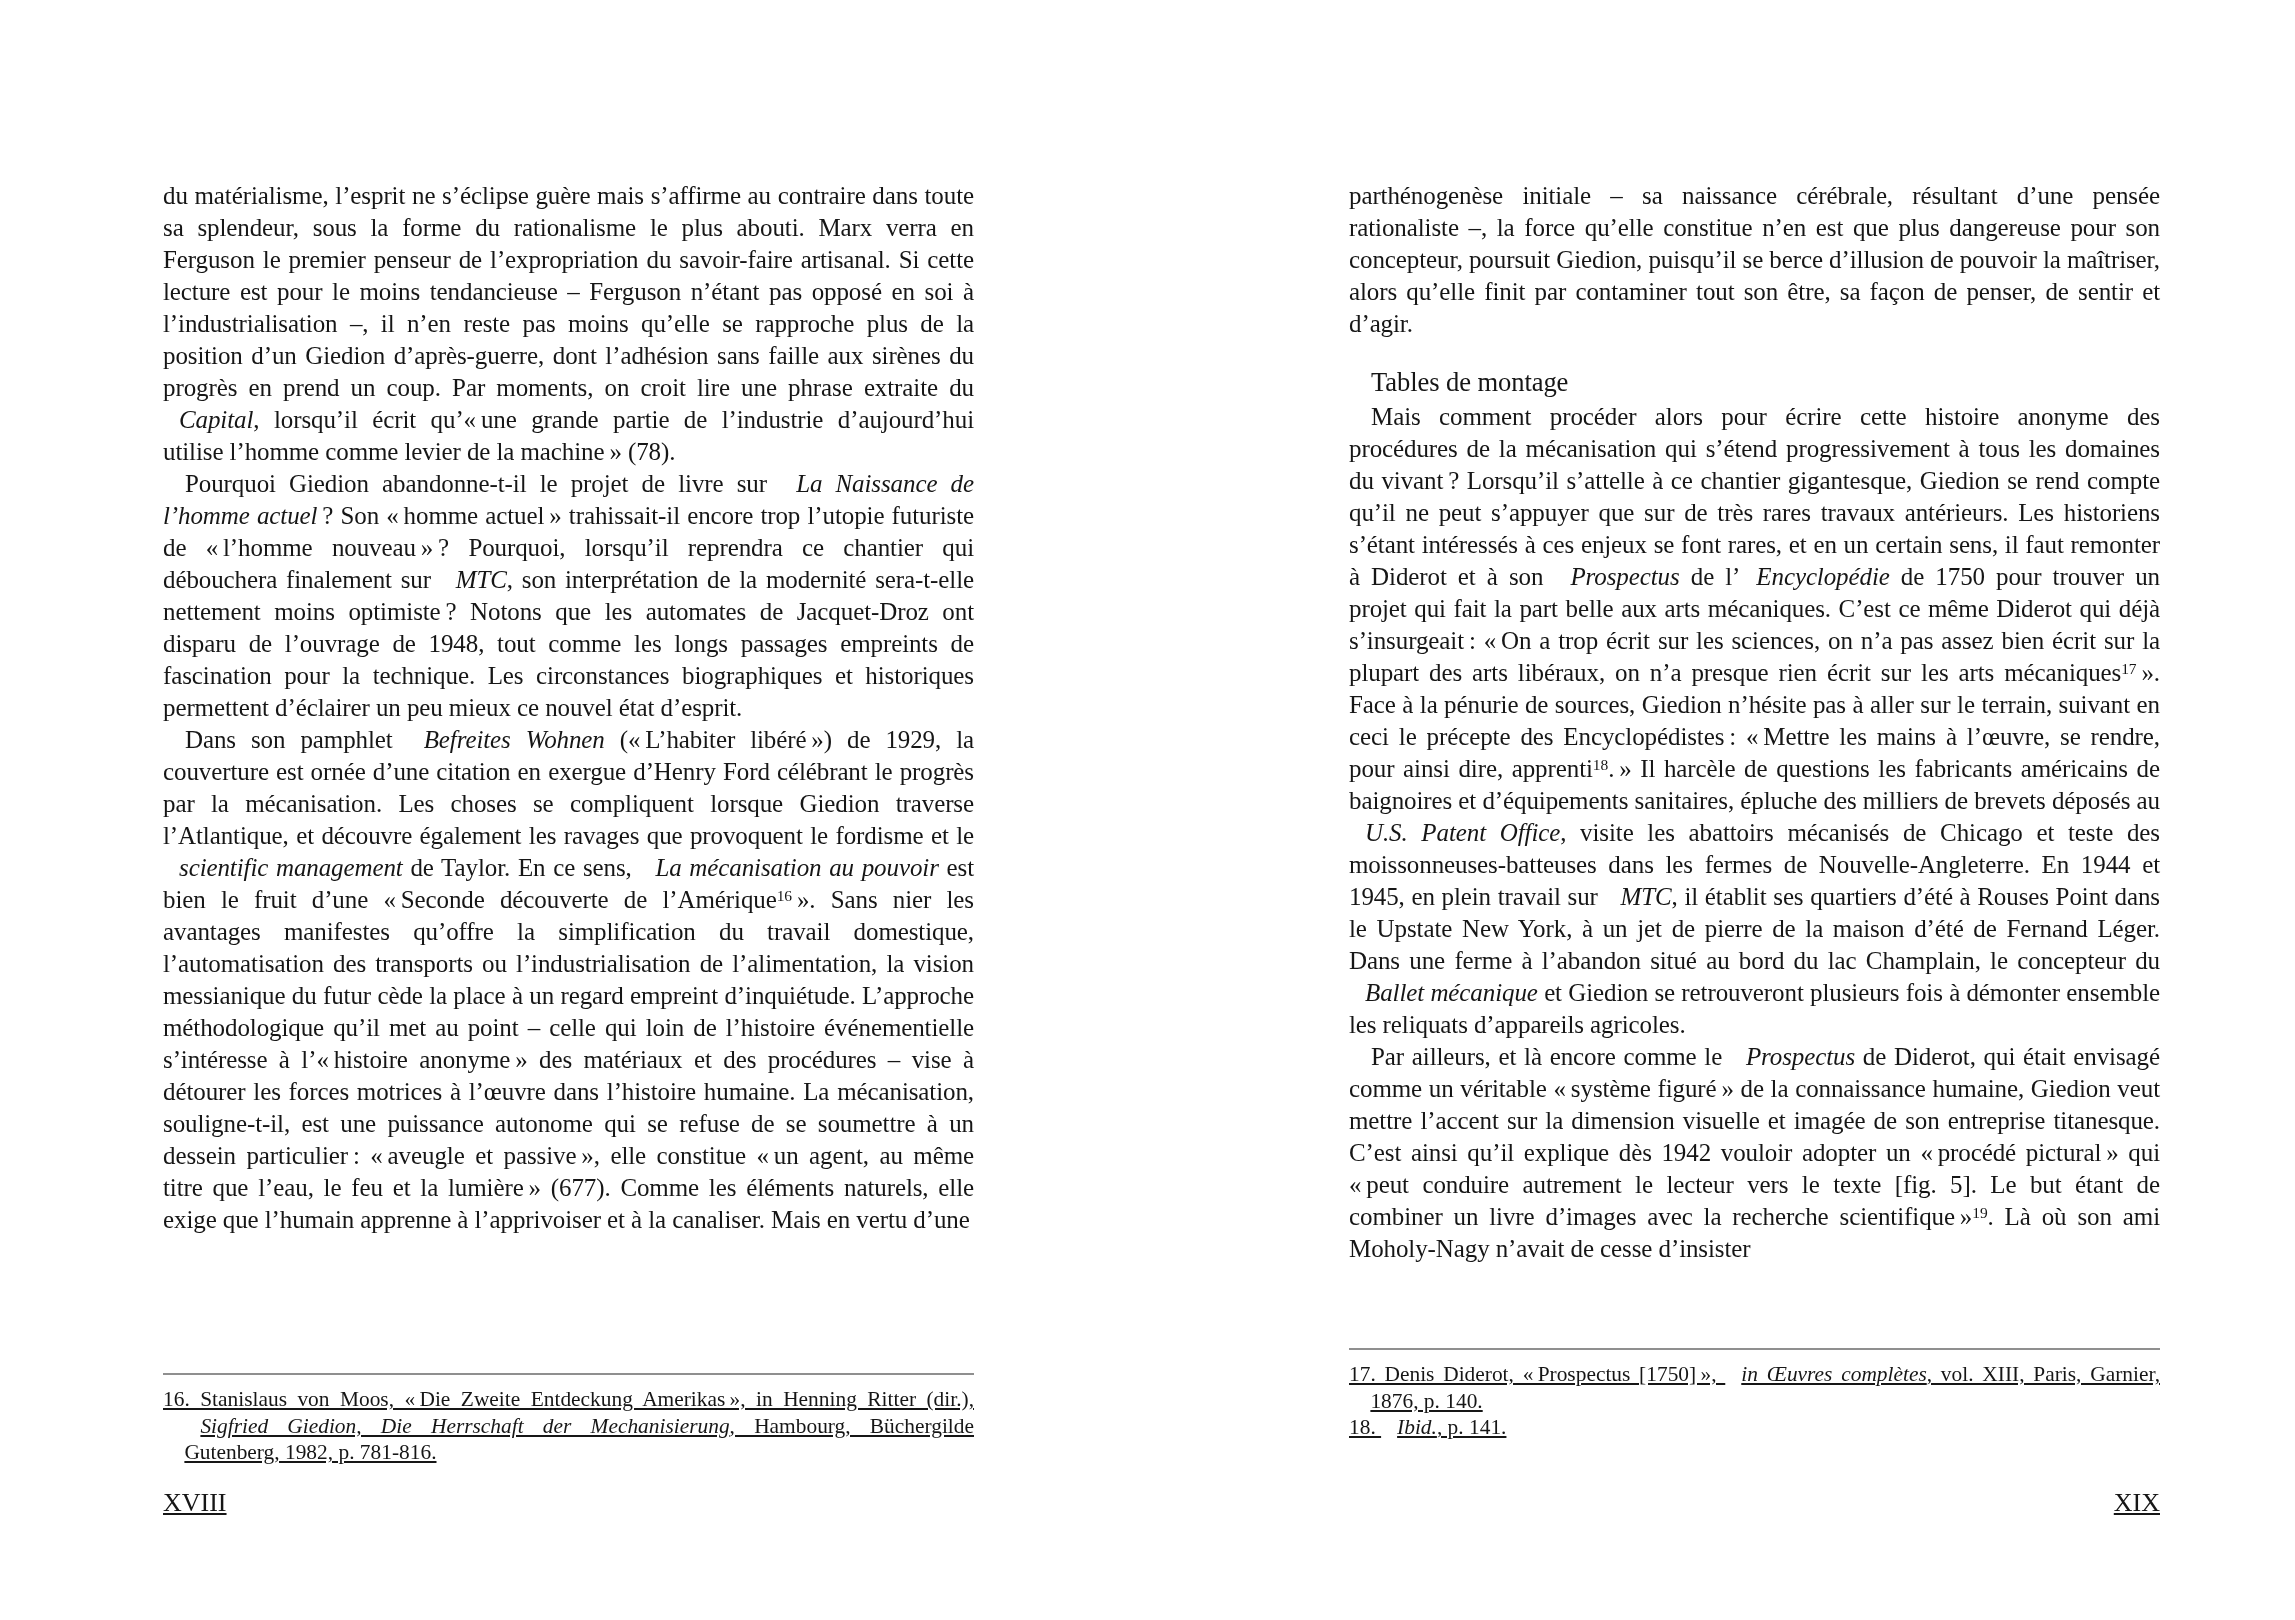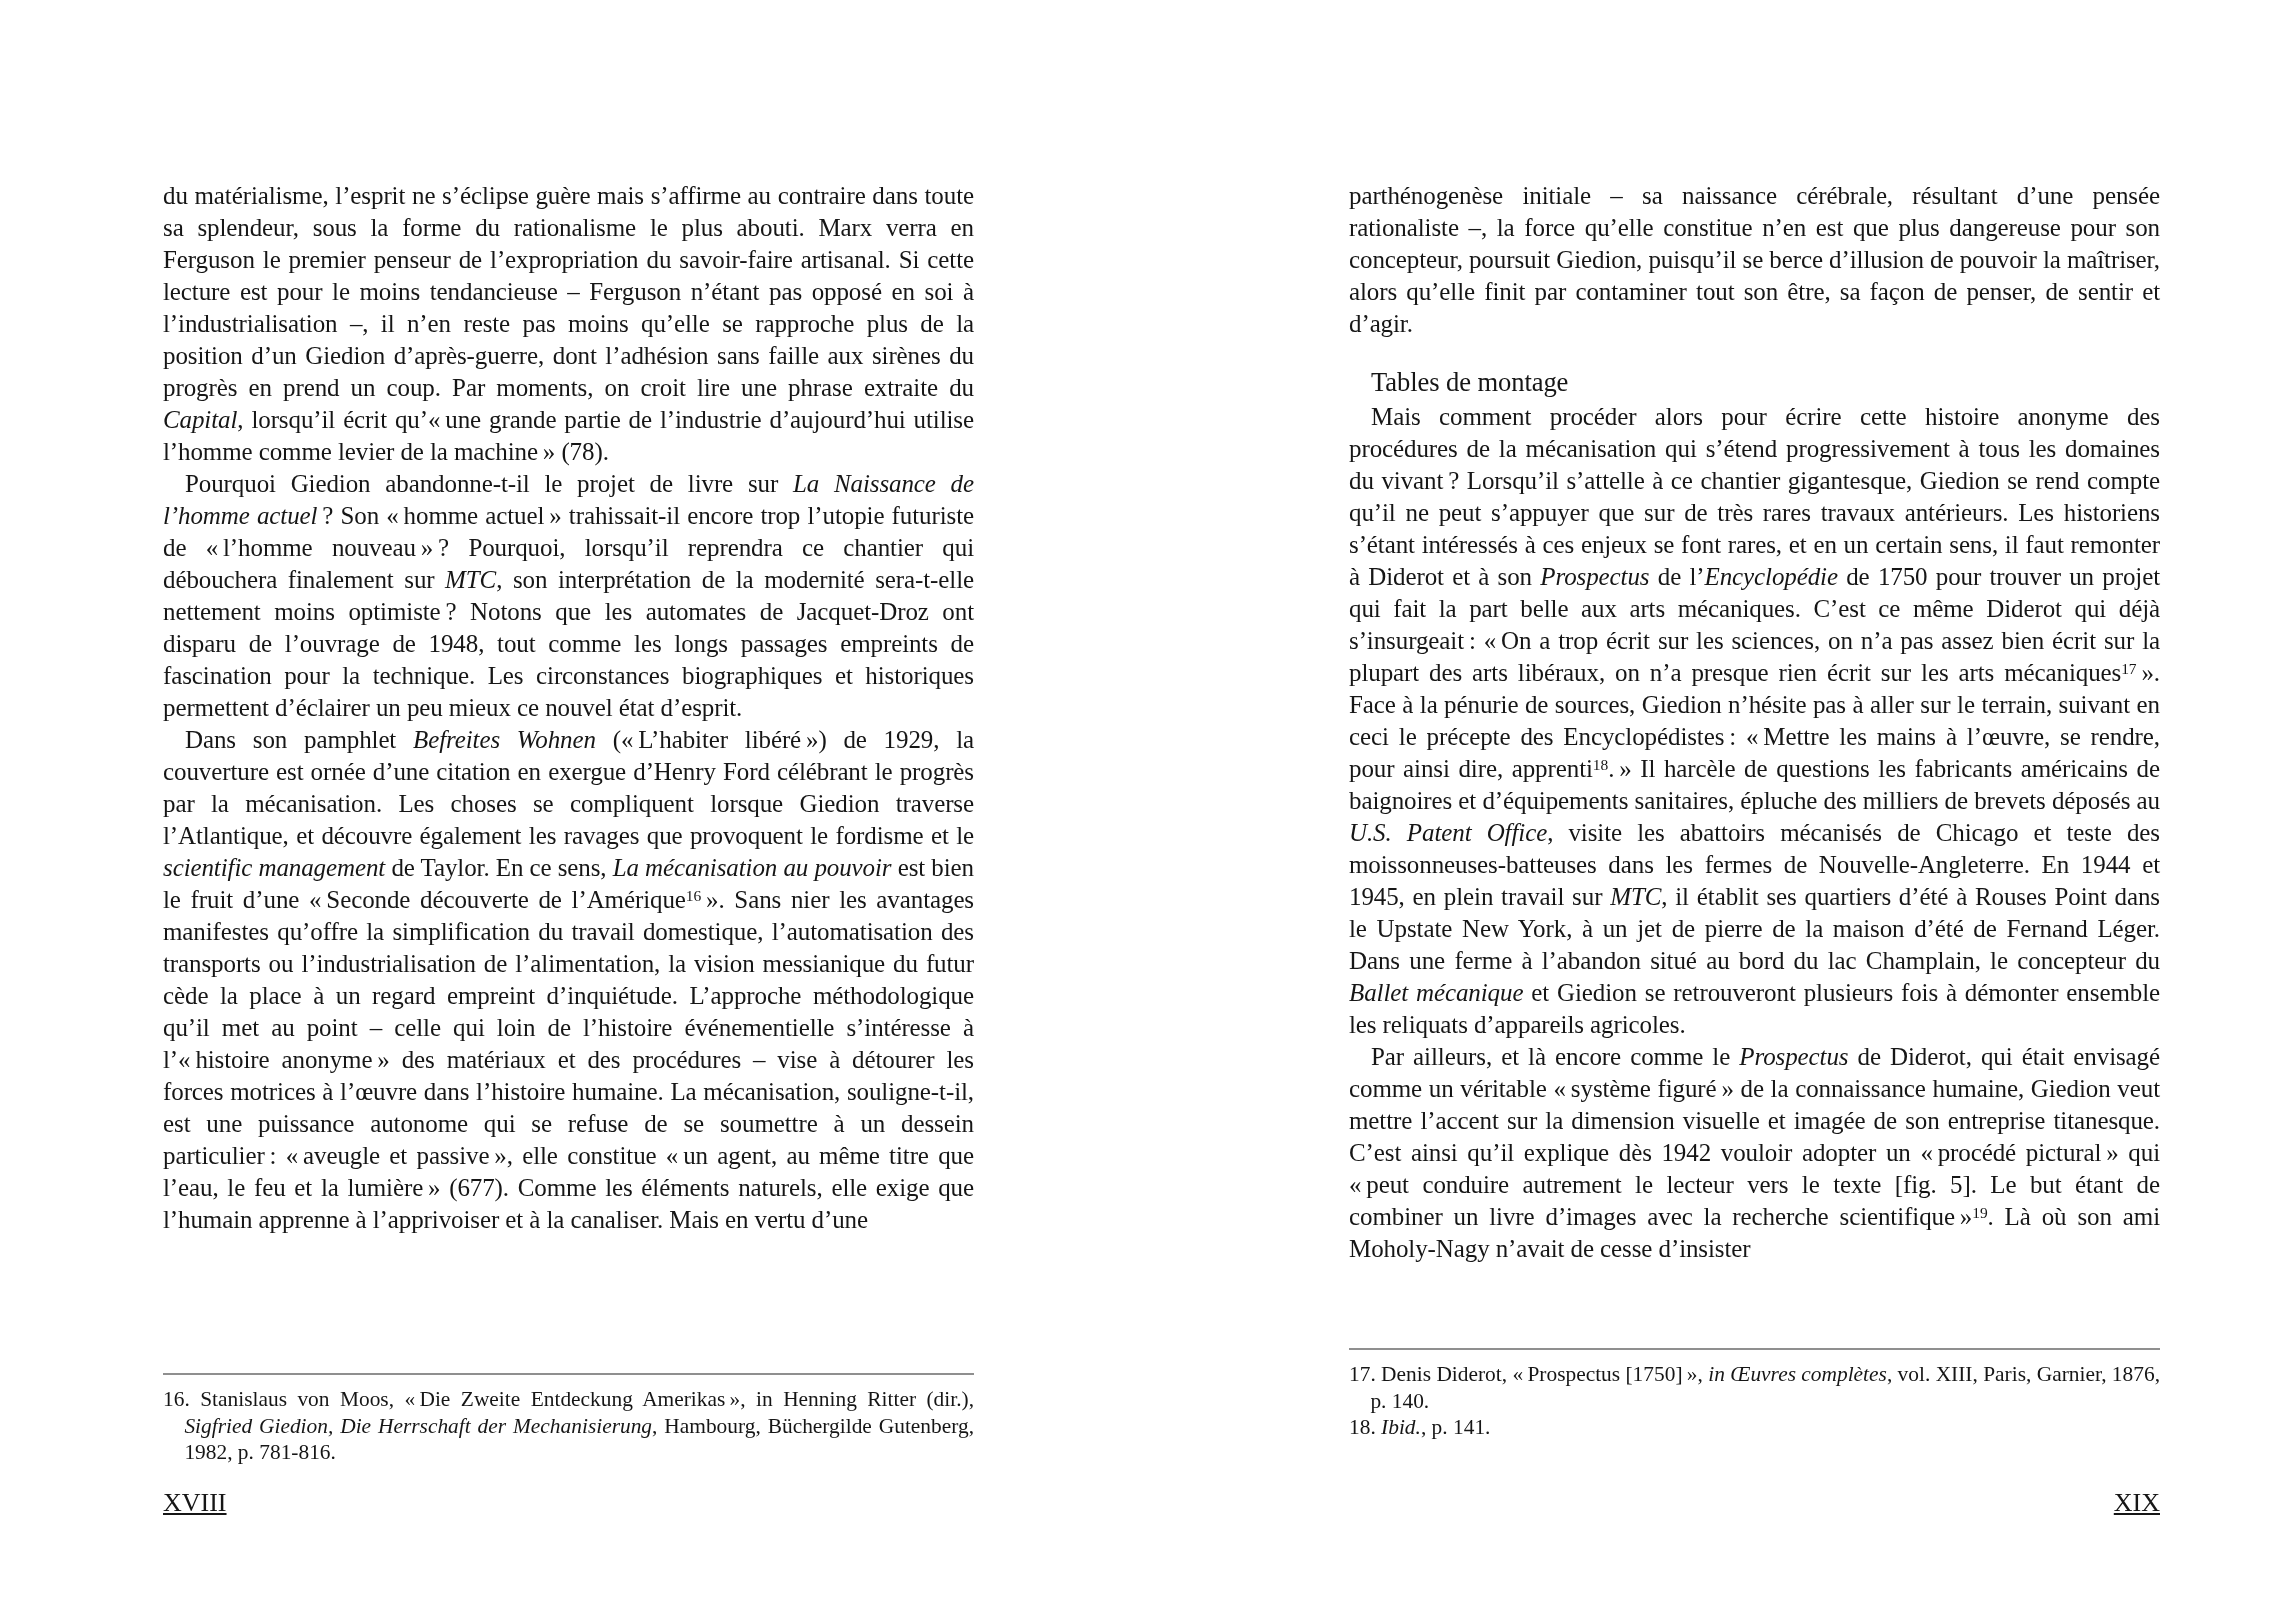--- a/index.html
+++ b/index.html
@@ -29,28 +29,28 @@
     margin:26px 0 3.4px 0;padding-left:22px;text-align:left;
   }
 
   .footnotes{
     position:absolute;left:0;width:100%;
     font-size:21.4px;line-height:26.6px;text-align:justify;
   }
   #page-left .footnotes{top:1373px;}
   #page-right .footnotes{top:1348px;}
   .footnote-separator{border-top:2.6px solid var(--rule);margin:0 0 11px 0;}
-  .footnotes p.footnote{margin:0;padding-left:21.4px;text-indent:-21.4px;}
+  .footnotes p.footnote{margin:0;padding-left:21.4px;text-indent:-21.4px;text-decoration:underline;}
 
   .page-number{position:absolute;top:1489px;font-size:26px;line-height:27.4px;text-decoration:underline;}
   #page-left .page-number{left:0;text-align:left;}
   #page-right .page-number{right:0;text-align:right;}
 
   sup{font-size:0.62em;line-height:0;vertical-align:baseline;position:relative;top:-0.45em;}
-  i{font-style:italic;}
+  i{font-style:italic;margin-left:16px;}
 </style>
 </head>
 <body>
 
 <div class="page" id="page-left">
   <div class="body-text">
       <p class="paragraph"><span>du matérialisme, l’esprit ne s’éclipse guère mais s’affirme au contraire dans toute sa splendeur, sous la forme du rationalisme le plus abouti. Marx verra en Ferguson le premier penseur de l’expropriation du savoir-faire artisanal. Si cette lecture est pour le moins tendancieuse – Ferguson n’étant pas opposé en soi à l’industrialisation –, il n’en reste pas moins qu’elle se rapproche plus de la position d’un Giedion d’après-guerre, dont l’adhésion sans faille aux sirènes du progrès en prend un coup. Par moments, on croit lire une phrase extraite du </span><i>Capital</i><span>, lorsqu’il écrit qu’« une grande partie de l’industrie d’aujourd’hui utilise l’homme comme levier de la machine » (78).</span></p>
       <p class="paragraph indent"><span>Pourquoi Giedion abandonne-t-il le projet de livre sur </span><i>La Naissance de l’homme actuel</i><span> ? Son « homme actuel » trahissait-il encore trop l’utopie futuriste de « l’homme nouveau » ? Pourquoi, lorsqu’il reprendra ce chantier qui débouchera finalement sur </span><i>MTC</i><span>, son interprétation de la modernité sera-t-elle nettement moins optimiste ? Notons que les automates de Jacquet-Droz ont disparu de l’ouvrage de 1948, tout comme les longs passages empreints de fascination pour la technique. Les circonstances biographiques et historiques permettent d’éclairer un peu mieux ce nouvel état d’esprit.</span></p>
       <p class="paragraph indent"><span>Dans son pamphlet </span><i>Befreites Wohnen</i><span> (« L’habiter libéré ») de 1929, la couverture est ornée d’une citation en exergue d’Henry Ford célébrant le progrès par la mécanisation. Les choses se compliquent lorsque Giedion traverse l’Atlantique, et découvre également les ravages que provoquent le fordisme et le </span><i>scientific management</i><span> de Taylor. En ce sens, </span><i>La mécanisation au pouvoir</i><span> est bien le fruit d’une « Seconde découverte de l’Amérique</span><sup>16</sup><span> ». Sans nier les avantages manifestes qu’offre la simplification du travail domestique, l’automatisation des transports ou l’industrialisation de l’alimentation, la vision messianique du futur cède la place à un regard empreint d’inquiétude. L’approche méthodologique qu’il met au point – celle qui loin de l’histoire événementielle s’intéresse à l’« histoire anonyme » des matériaux et des procédures – vise à détourer les forces motrices à l’œuvre dans l’histoire humaine. La mécanisation, souligne-t-il, est une puissance autonome qui se refuse de se soumettre à un dessein particulier : « aveugle et passive », elle constitue « un agent, au même titre que l’eau, le feu et la lumière » (677). Comme les éléments naturels, elle exige que l’humain apprenne à l’apprivoiser et à la canaliser. Mais en vertu d’une</span></p>
     </div>

